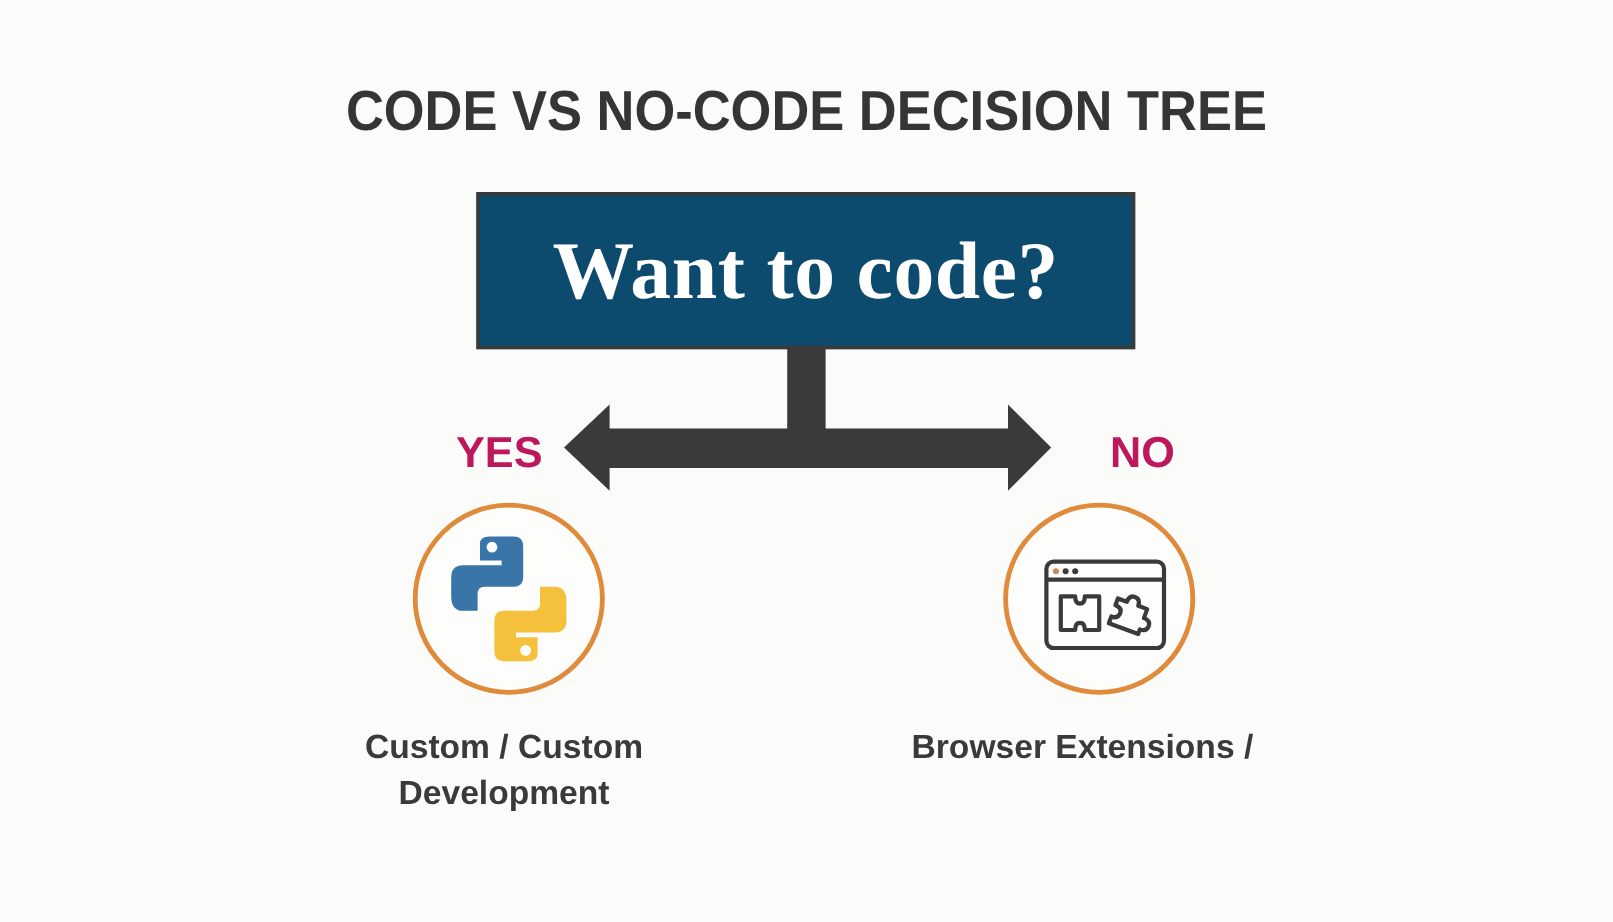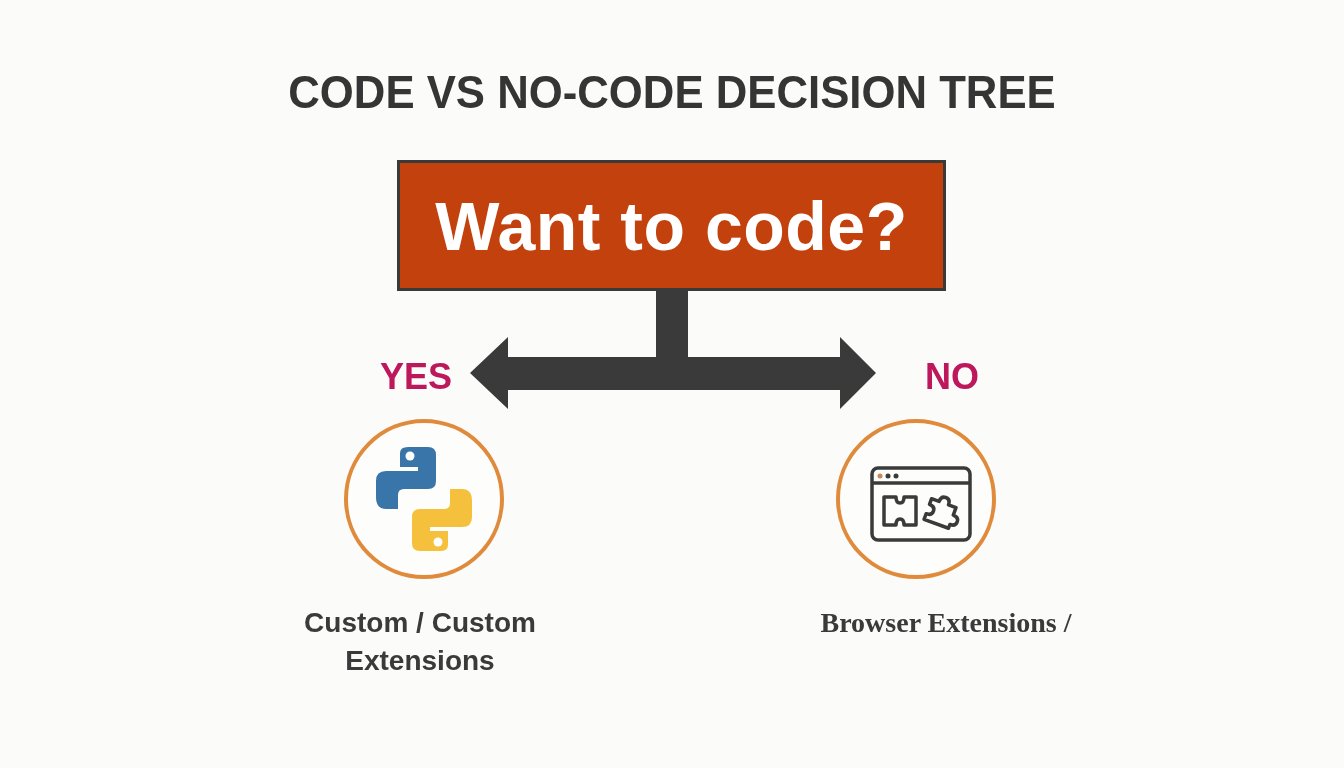--- a/index.html
+++ b/index.html
@@ -9,22 +9,22 @@
     font-family: "Liberation Sans", "DejaVu Sans", sans-serif;
   }
   .title {
     position: absolute; left: 0; width: 1344px; top: 62px;
     text-align: center; font-weight: 700; font-size: 47px;
     color: #353535; letter-spacing: 0px; transform: scaleX(0.93);
     line-height: 60px;
   }
   .qbox {
     position: absolute; left: 397px; top: 160px; width: 543px; height: 125px;
-    background: #c2410c; border: 3px solid #3a3a3a;
-    display: flex; align-items: center; justify-content: center;
+    background: #0c4a6e; border: 3px solid #3a3a3a;
+    display: flex; align-items: center; justify-content: center; font-family: Liberation Serif, serif;
   }
   .qbox span {
     color: #ffffff; font-weight: 700; font-size: 68px; letter-spacing: 0.5px;
   }
   svg.arrows { position: absolute; left: 0; top: 0; }
   .branch-label {
     position: absolute; top: 355px; font-weight: 700; font-size: 36px;
     color: #be185d; line-height: 44px;
   }
   .circle {
@@ -78,18 +78,18 @@
     <path d="M44,74 L56,74 Q56,80 60,80 Q64,80 64,74 L76,74 L76,102 L64,102 Q64,96 60,96 Q56,96 56,102 L44,102 Z" fill="none" stroke="#3a3a3a" stroke-width="3.5" stroke-linejoin="round"></path>
 
     <g transform="rotate(20 102 88)">
       <path d="M88,80 L96,80 Q96,74 101,74 Q106,74 106,80 L114,80 L114,88 Q120,88 120,93 Q120,98 114,98 L114,102 L88,102 L88,96 Q94,96 94,91 Q94,86 88,86 Z" fill="none" stroke="#3a3a3a" stroke-width="3.5" stroke-linejoin="round"></path>
     </g>
   </svg>
 </div>
 
 <div class="outcome" style="left:270px; width:300px; top:604px;">
   <div>Custom / Custom</div>
-  <div>Extensions</div>
+  <div>Development</div>
 </div>
 
-<div class="outcome" style="left:776px; width:340px; top:604px;font-family:Liberation Serif, serif;">
+<div class="outcome" style="left:732px; width:340px; top:604px;">
   <div>Browser Extensions /</div>
 </div>
 
 </body></html>

